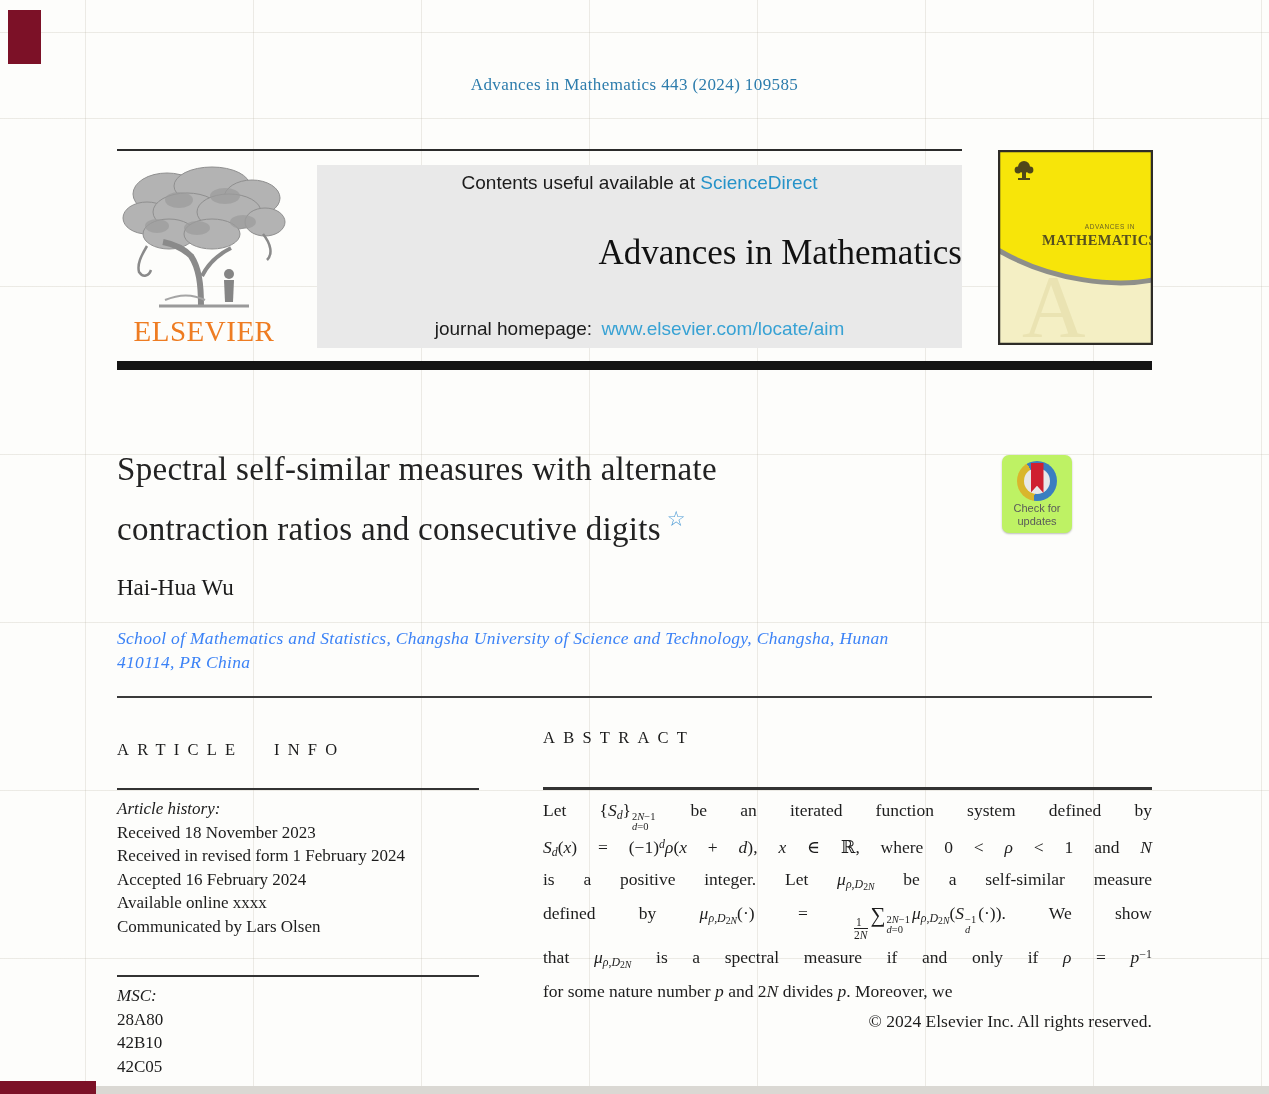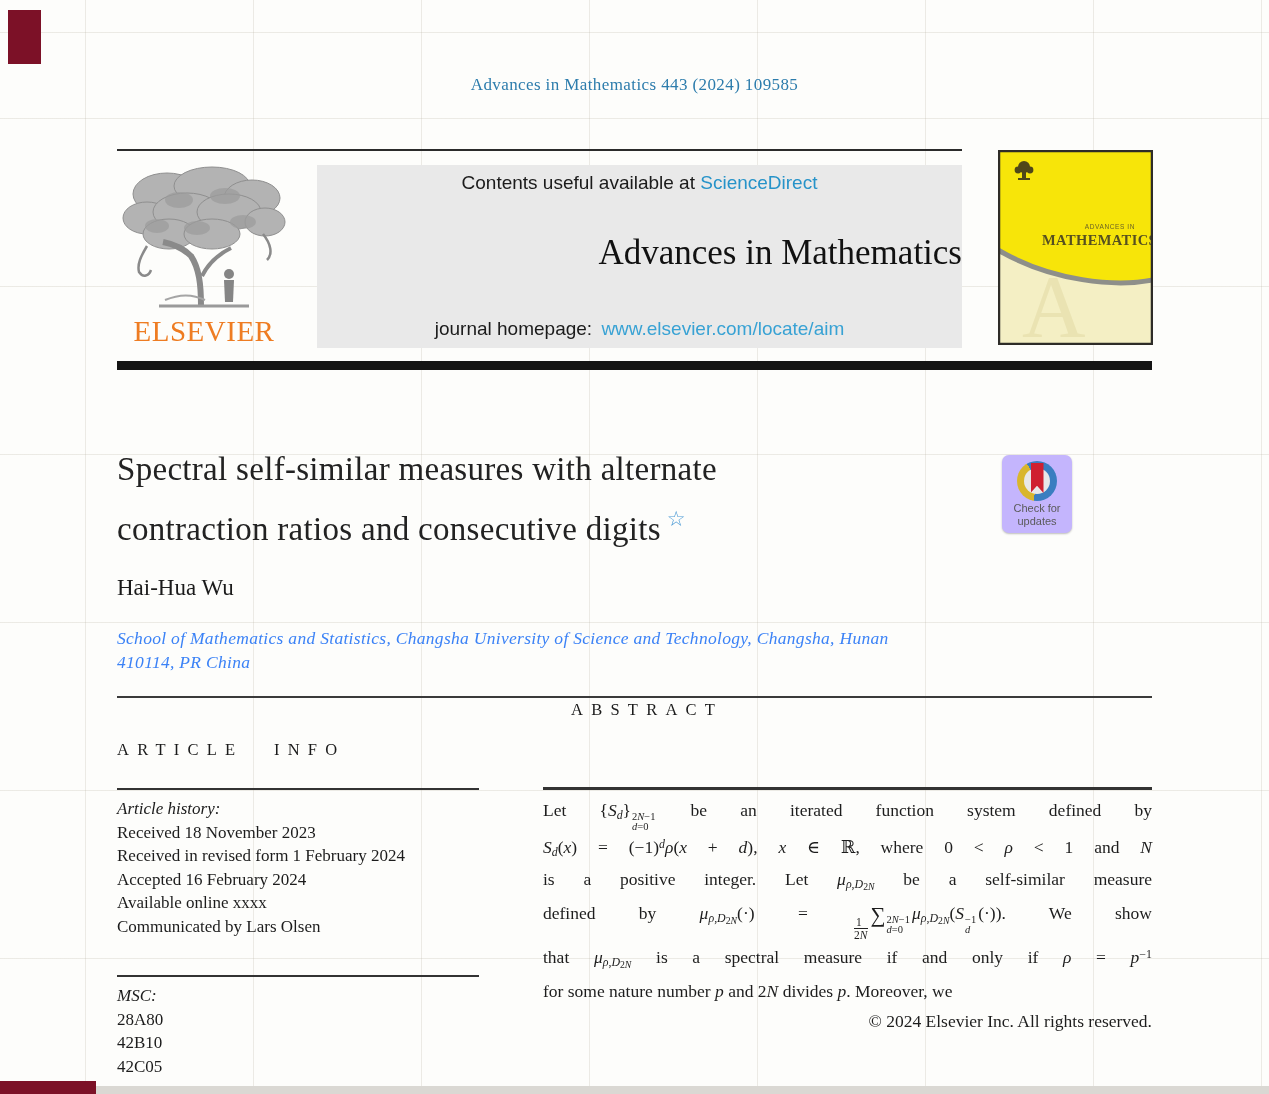--- a/index.html
+++ b/index.html
@@ -65,21 +65,21 @@
     top:444px;left:117px;width:900px;
     font-size:33px;line-height:50px;color:#222;letter-spacing:.3px;
   }
   .title .star{
     color:#4d9bd5;font-size:21px;vertical-align:14px;margin-left:6px;
     font-family:"DejaVu Sans",sans-serif;
   }
 
   
   .badge{
-    top:455px;left:1002px;width:70px;height:78px;background:#c4b5fd;
+    top:455px;left:1002px;width:70px;height:78px;background:#bef264;
     border-radius:7px;box-shadow:0 1px 2px rgba(0,0,0,.25);
     font-family:"Liberation Sans","DejaVu Sans",sans-serif;
   }
   .badge .ring{
     position:absolute;left:15px;top:6px;width:40px;height:40px;border-radius:50%;
     background:conic-gradient(from 190deg,#d9b62c 0 140deg,#3a7ec0 140deg 360deg);
   }
   .badge .ring-hole{
     position:absolute;left:7px;top:7px;width:26px;height:26px;border-radius:50%;background:#e8e8e8;
   }
@@ -98,21 +98,21 @@
     top:626px;left:117px;width:790px;font-style:italic;
     font-size:17.5px;line-height:24px;color:#3b82f6;letter-spacing:.3px;
   }
   .rule-mid{top:696px;left:117px;width:1035px;height:2px;background:#3a3a3a;}
 
   
   .colhead{
     font-size:16.5px;letter-spacing:.5em;word-spacing:1.1em;color:#1b1b1b;
   }
   .colhead.info{top:740px;left:117px;}
-  .colhead.abst{top:700px;left:543px;margin-left:28px;}
+  .colhead.abst{top:728px;left:543px;}
   .rule-info-1{top:788px;left:117px;width:362px;height:2px;background:#333;}
   .rule-info-2{top:975px;left:117px;width:362px;height:2px;background:#333;}
   .rule-abst{top:787px;left:543px;width:609px;height:3px;background:#333;}
 
   
   .history{top:797px;left:117px;width:305px;font-size:17px;line-height:23.5px;}
   .hist-label{font-style:italic;}
   .msc{top:984px;left:117px;width:305px;font-size:17px;line-height:23.5px;}
   .msc-label{font-style:italic;}
 

